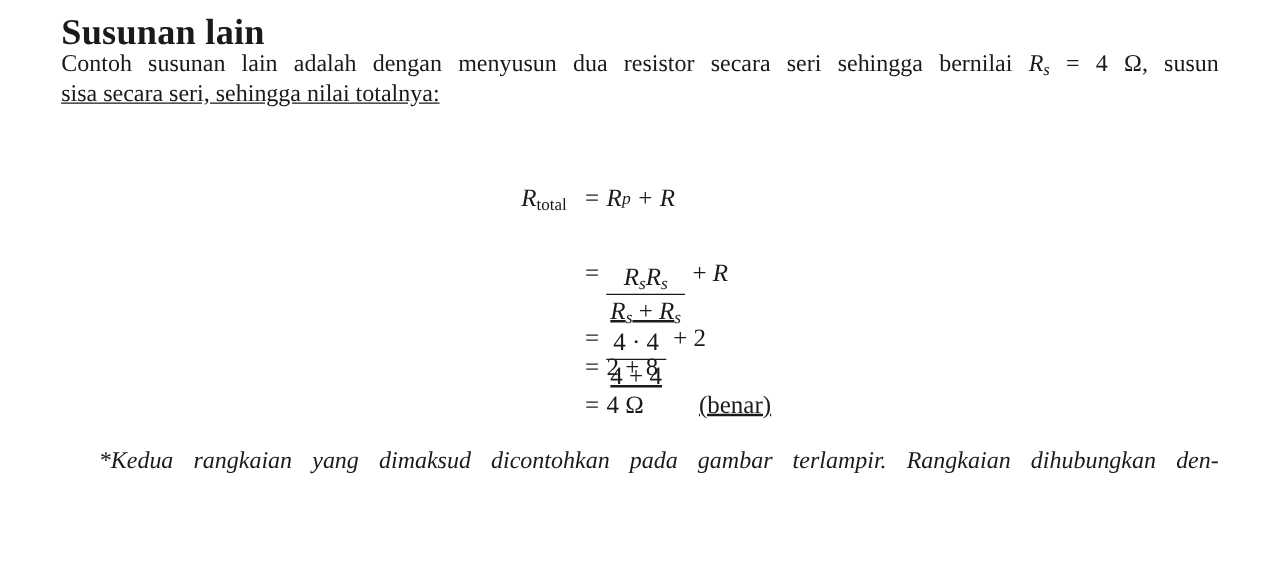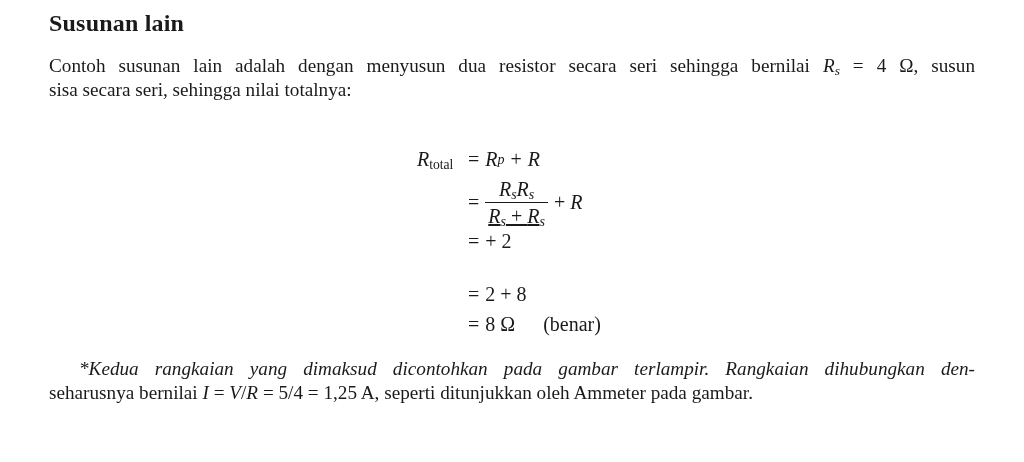--- a/index.html
+++ b/index.html
@@ -1,39 +1,39 @@
 <!DOCTYPE html>
 <html><head>
 <meta charset="utf-8">
 <style>
   html, body { margin:0; padding:0; background:#ffffff; }
   body { width:1024px; height:462px; position:relative; overflow:hidden;
          font-family:"DejaVu Serif", "Liberation Serif", serif; color:#1a1a1a; }
   .page { position:absolute; left:0; top:0; width:1024px; height:462px; }
-  .heading { position:absolute; left:49px; top:10px; font-size:24px; font-weight:bold;
+  .heading { position:absolute; left:49px; top:10px; font-size:29px; font-weight:bold;
              font-family:"Liberation Serif", serif; letter-spacing:0.2px; }
   .para { position:absolute; left:49px; width:926px; font-family:"Liberation Serif", serif;
           font-size:19.2px; line-height:23.8px; text-align:justify; }
   .para .line { display:block; white-space:nowrap; text-align:justify; text-align-last:justify; height:23.8px; }
-  .para .line.last { text-align-last:left; }
-  .p1 { top:54px; }
+  .para .line.last { text-align-last:left;text-decoration:underline; }
+  .p1 { top:40px; }
   .p2 { top:357px; }
   .p2 .indent { padding-left:30px;font-style:italic; }
   i.m { font-style:italic; }
   sub.s { font-size:70%; font-style:italic; vertical-align:-3px; line-height:0; }
   sub.t { font-size:68%; font-style:normal; vertical-align:-3px; line-height:0; }
   .eq { position:absolute; font-family:"Liberation Serif", serif; font-size:20px; }
   .lhs { position:absolute; left:417px; top:148px; white-space:nowrap; }
   .row { position:absolute; left:468px; white-space:nowrap; display:flex; align-items:center; }
   .row .eqs { margin-right:6px; }
   .frac { display:inline-flex; flex-direction:column; align-items:center; margin:0 6px 0 0; }
-  .frac .num { padding:0 3px 2px; line-height:22px; }
+  .frac .num { padding:0 3px 2px; line-height:22px;margin-top:33px; }
   .frac .bar { height:1.2px; background:#1a1a1a; align-self:stretch; }
   .frac .den { padding:2px 3px 0; line-height:22px;text-decoration:underline; }
-  .note { margin-left:28px; }
+  .note { margin-left:44px;text-decoration:underline; }
 </style>
 </head>
 <body>
 
 <div class="page">
 
   <div class="heading">Susunan lain</div>
 
   <div class="para p1">
     <span class="line"><span>Contoh susunan lain adalah dengan menyusun dua resistor secara seri sehingga bernilai </span><i class="m">R</i><sub class="s">s</sub><span> = 4 Ω, susun</span></span>
@@ -58,33 +58,37 @@
       <span class="frac">
         <span class="num"><i class="m">R</i><sub class="s">s</sub><i class="m">R</i><sub class="s">s</sub></span>
         <span class="bar"></span>
         <span class="den"><i class="m">R</i><sub class="s">s</sub> + <i class="m">R</i><sub class="s">s</sub></span>
       </span>
       <span>+ <i class="m">R</i></span>
     </div>
 
     <div class="row" style="top:230px;">
       <span class="eqs">=</span>
+      <span class="frac">
+        <span class="num">4 · 4</span>
+        <span class="bar"></span>
+        <span class="den">4 + 4</span>
+      </span>
       <span>+ 2</span>
     </div>
 
     <div class="row" style="top:283px;">
       <span class="eqs">=</span>
       <span>2 + 8</span>
     </div>
 
     <div class="row" style="top:313px;">
       <span class="eqs">=</span>
-      <span>8 Ω</span>
+      <span>4 Ω</span>
       <span class="note">(benar)</span>
     </div>
   </div>
 
   <div class="para p2">
     <span class="line indent">*Kedua rangkaian yang dimaksud dicontohkan pada gambar terlampir. Rangkaian dihubungkan den-</span>
-    <span class="line last"><span>seharusnya bernilai </span><i class="m">I</i><span> = </span><i class="m">V</i><span>/</span><i class="m">R</i><span> = 5/4 = 1,25 A</span><span>, seperti ditunjukkan oleh Ammeter pada gambar.</span></span>
   </div>
 
 </div>
 
 </body></html>

